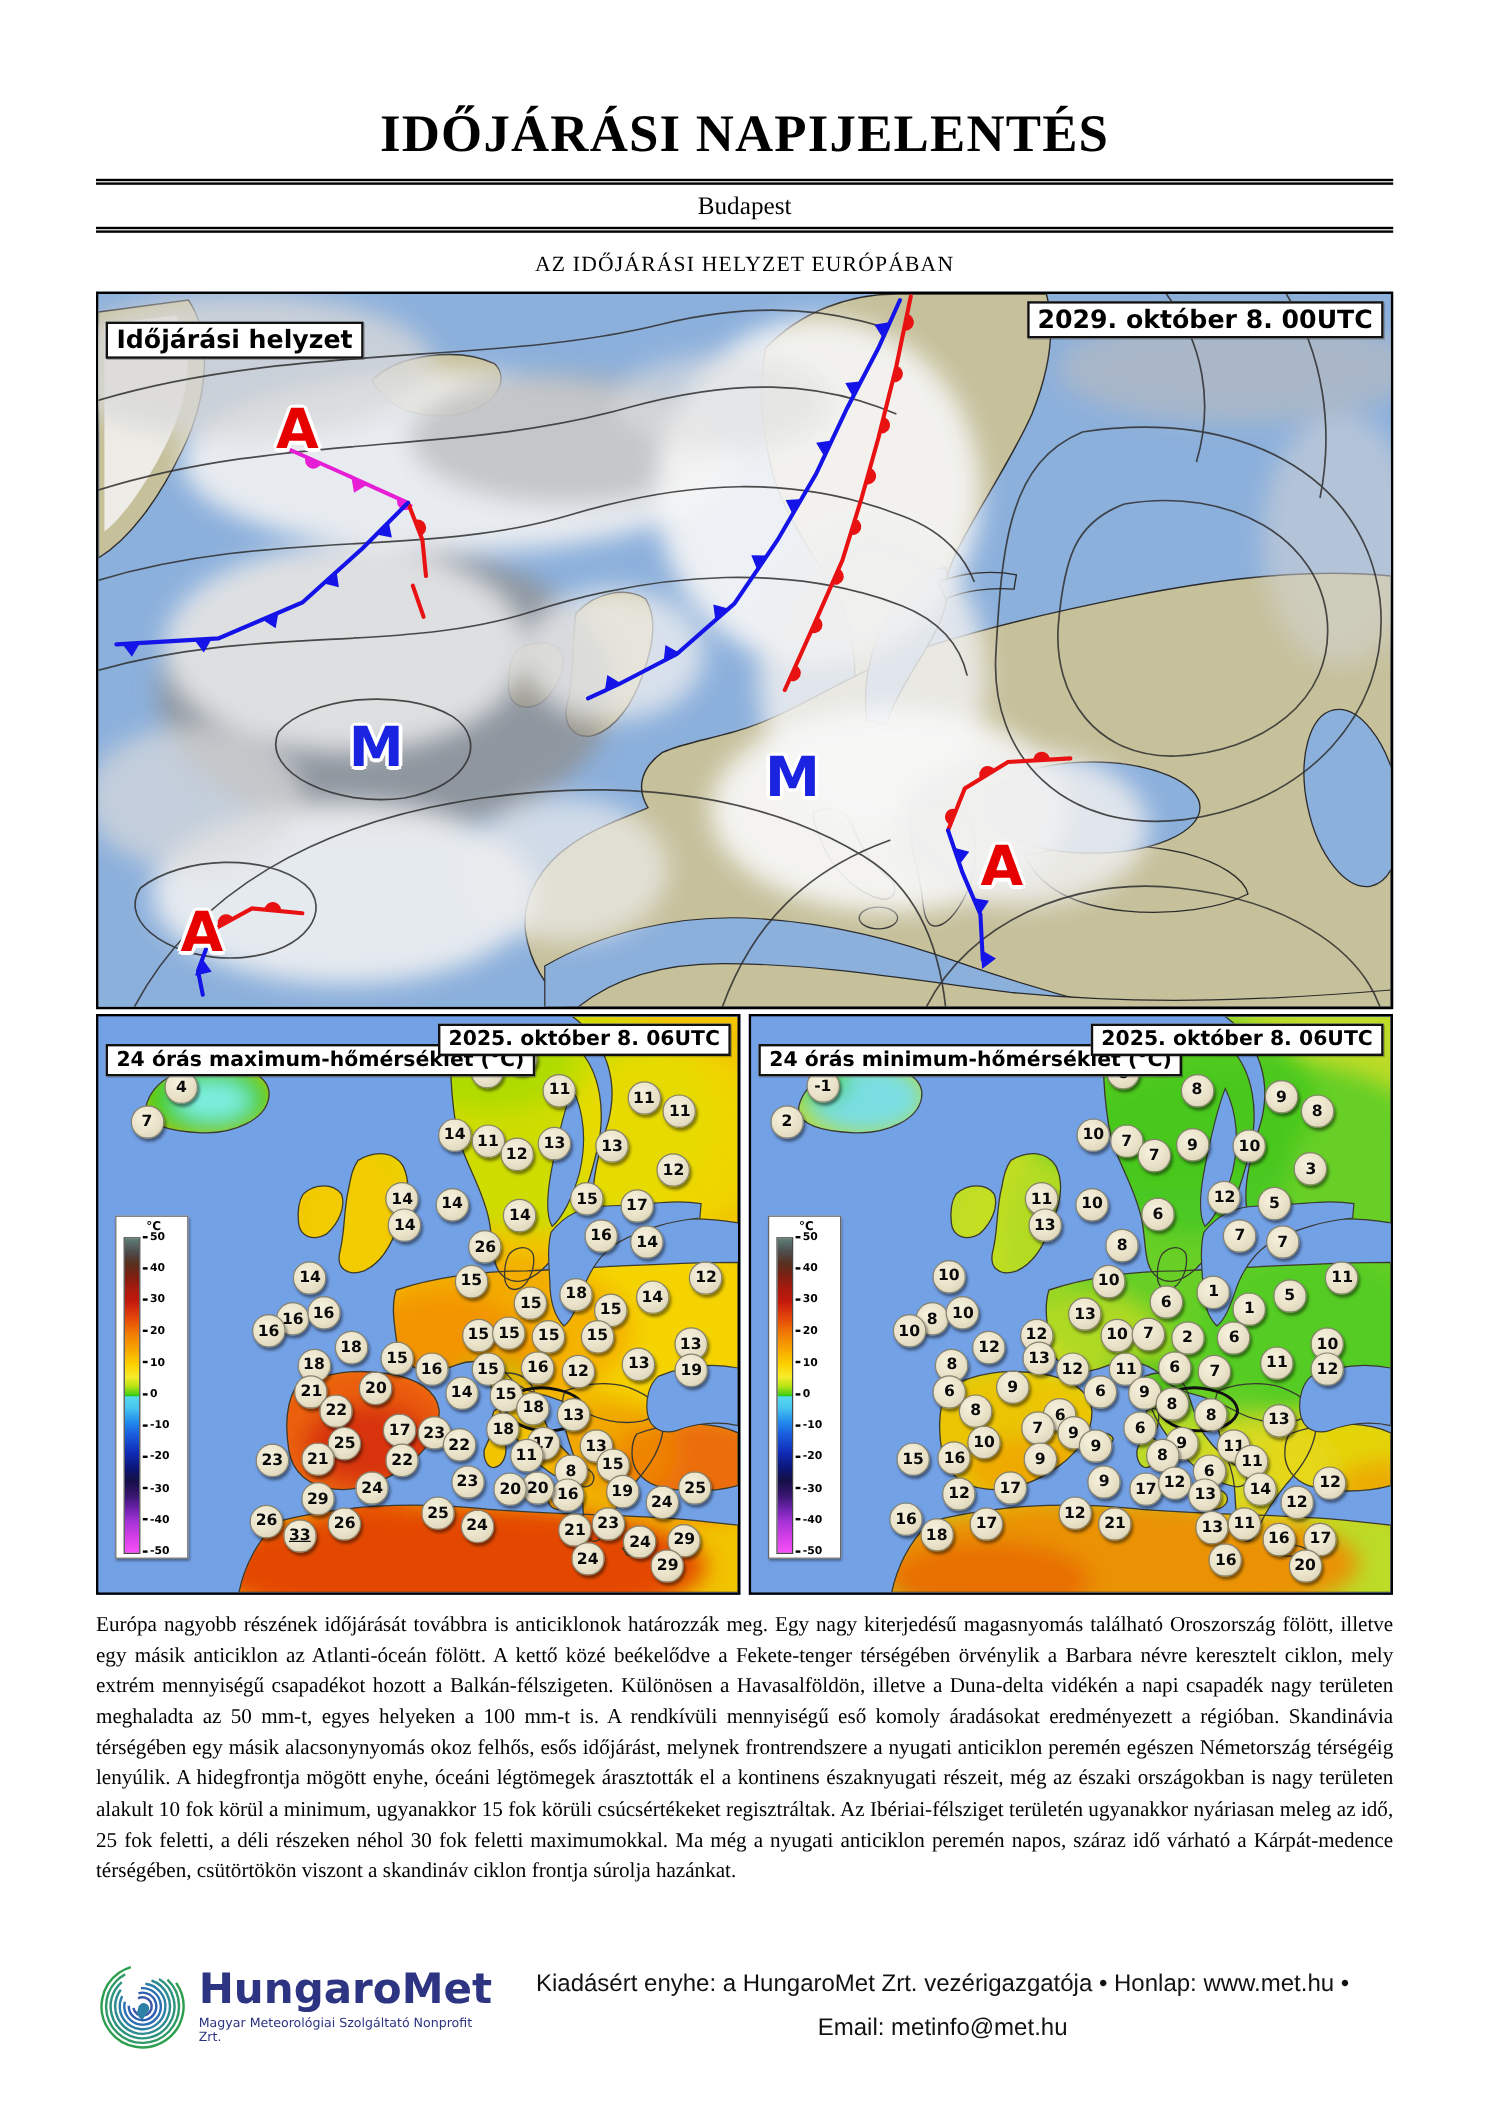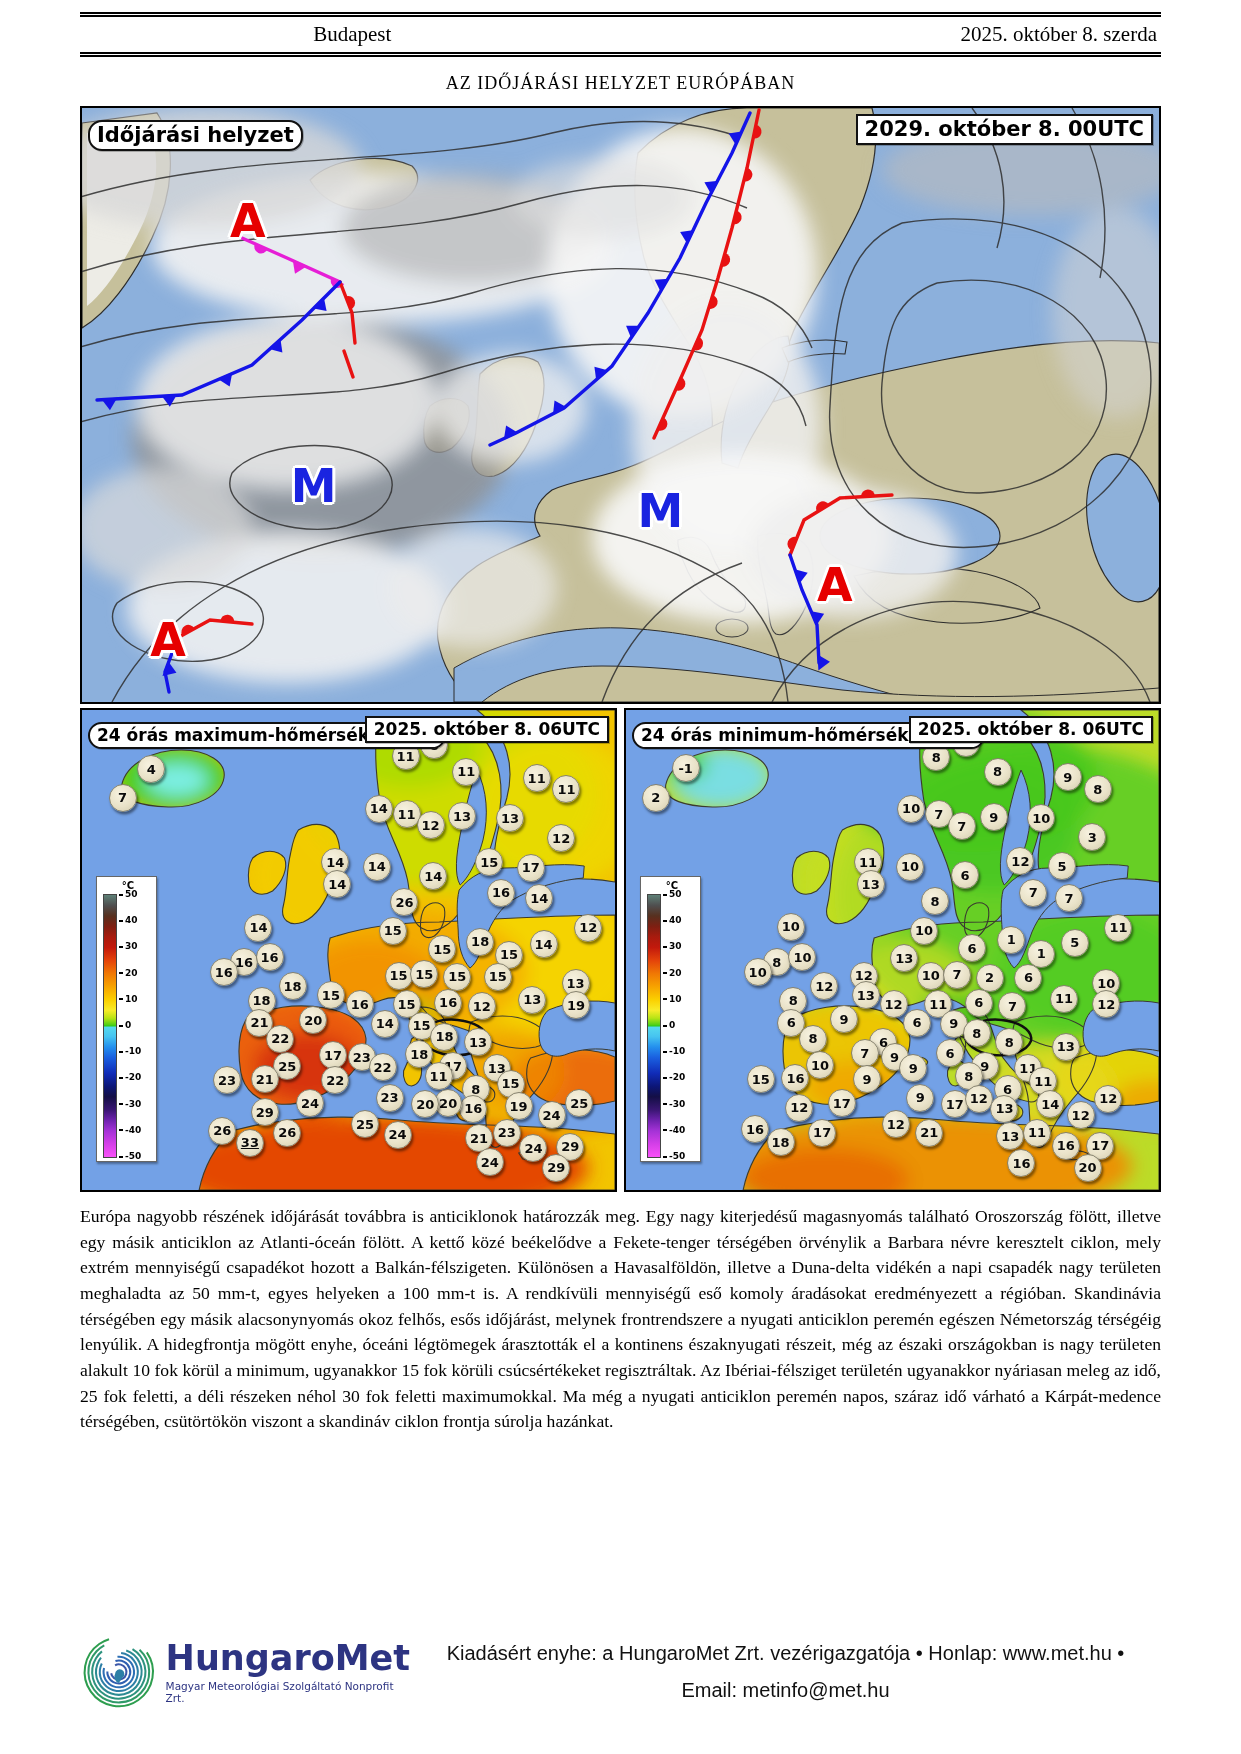--- a/index.html
+++ b/index.html
@@ -19,21 +19,21 @@
                    letter-spacing:1px;}
 
   
   .mapbox{position:relative;border:2px solid #000;background:#8cb0dc;overflow:hidden;}
   .mapbox svg.base{position:absolute;left:0;top:0;width:100%;height:100%;display:block;}
   .map-tag{position:absolute;background:#fff;border:2px solid #111;padding:1px 7px 2px;
            font-family:"DejaVu Sans",sans-serif;font-weight:bold;white-space:nowrap;
            box-shadow:1px 1px 0 rgba(0,0,0,.25);}
   .synoptic{width:1077px;height:594px;}
   .synoptic .map-tag{font-size:21px;}
-  .tag-tl{left:6px;top:12px;border-radius:14px;}
+  .tag-tl{left:6px;top:23px;}
   .tag-tr{right:6px;top:6px;}
 
   .pressure-letter{position:absolute;transform:translate(-50%,-55%);
      font-family:"DejaVu Sans",sans-serif;font-weight:bold;font-size:46px;line-height:1;
      text-shadow:-2px -2px 0 #fff,2px -2px 0 #fff,-2px 2px 0 #fff,2px 2px 0 #fff,
                  0 -3px 0 #fff,0 3px 0 #fff,-3px 0 0 #fff,3px 0 0 #fff;}
 
   
   .temp-row{margin-top:4px;display:flex;justify-content:space-between;}
   .tempmap{width:533px;height:480px;background:#73a1e6;}
@@ -74,24 +74,24 @@
   .logo-sub{font-family:"DejaVu Sans",sans-serif;font-size:10.5px;color:#2d3482;margin-top:4px;}
   .footer-text{flex:1;text-align:center;font-family:"Liberation Sans",sans-serif;
                font-size:20px;line-height:1.85;color:#111;}
 </style>
 </head>
 <body>
 
 <div class="page">
   <div class="content">
 
+    <div class="doc-title">IDŐJÁRÁSI NAPIJELENTÉS</div>
 
     <div class="masthead">
       <span class="mid">Budapest</span>
-      <span class="right">2025. október 8. szerda</span>
     </div>
 
     <div class="section-heading">AZ IDŐJÁRÁSI HELYZET EURÓPÁBAN</div>
 
     <div class="mapbox synoptic">
       <svg class="base" viewBox="0 0 1077 594" preserveAspectRatio="none">
         <defs>
             <filter id="cblur" x="-40%" y="-40%" width="180%" height="180%">
               <feGaussianBlur stdDeviation="10"></feGaussianBlur>
             </filter>

